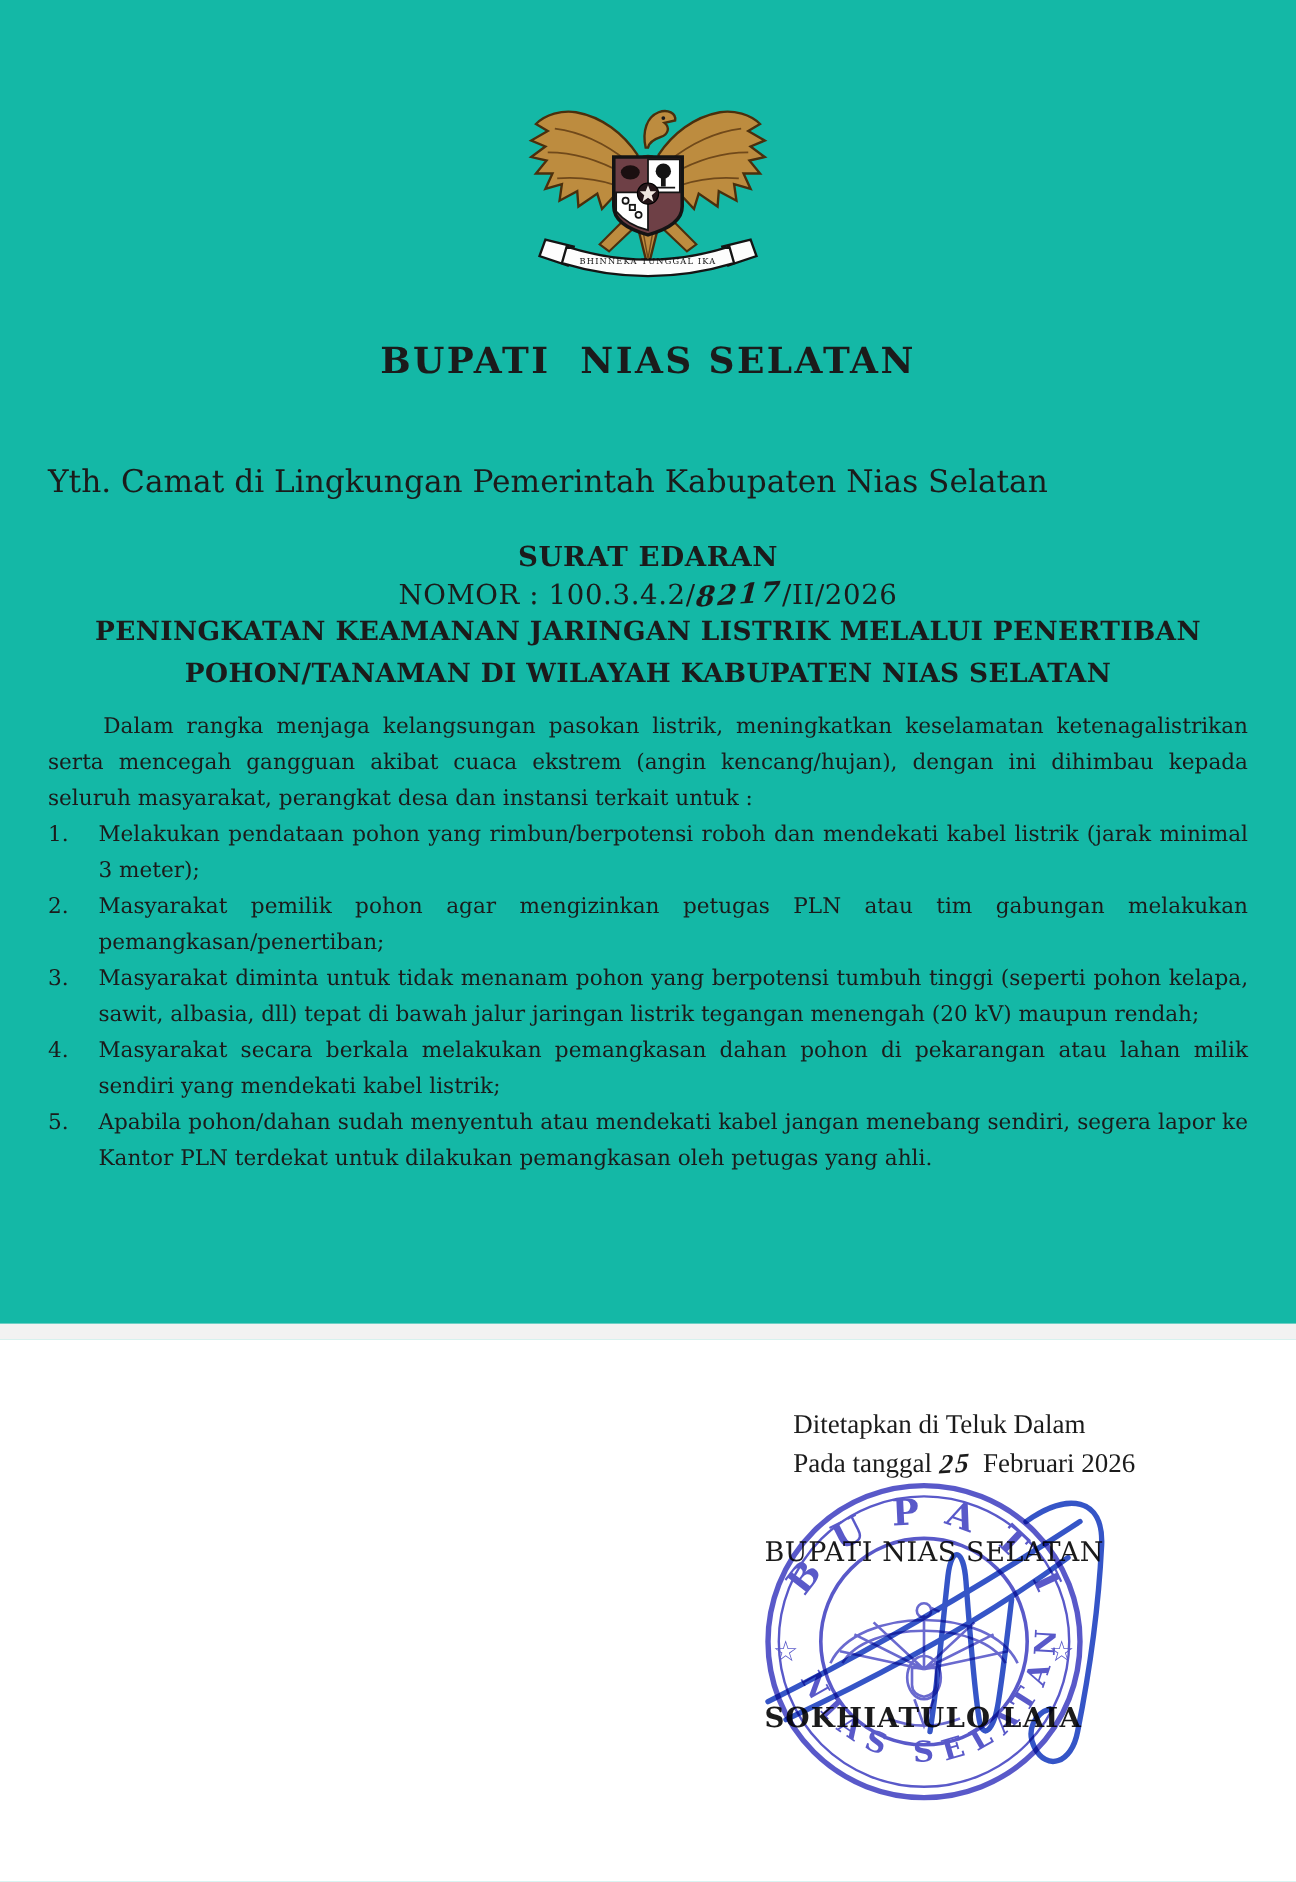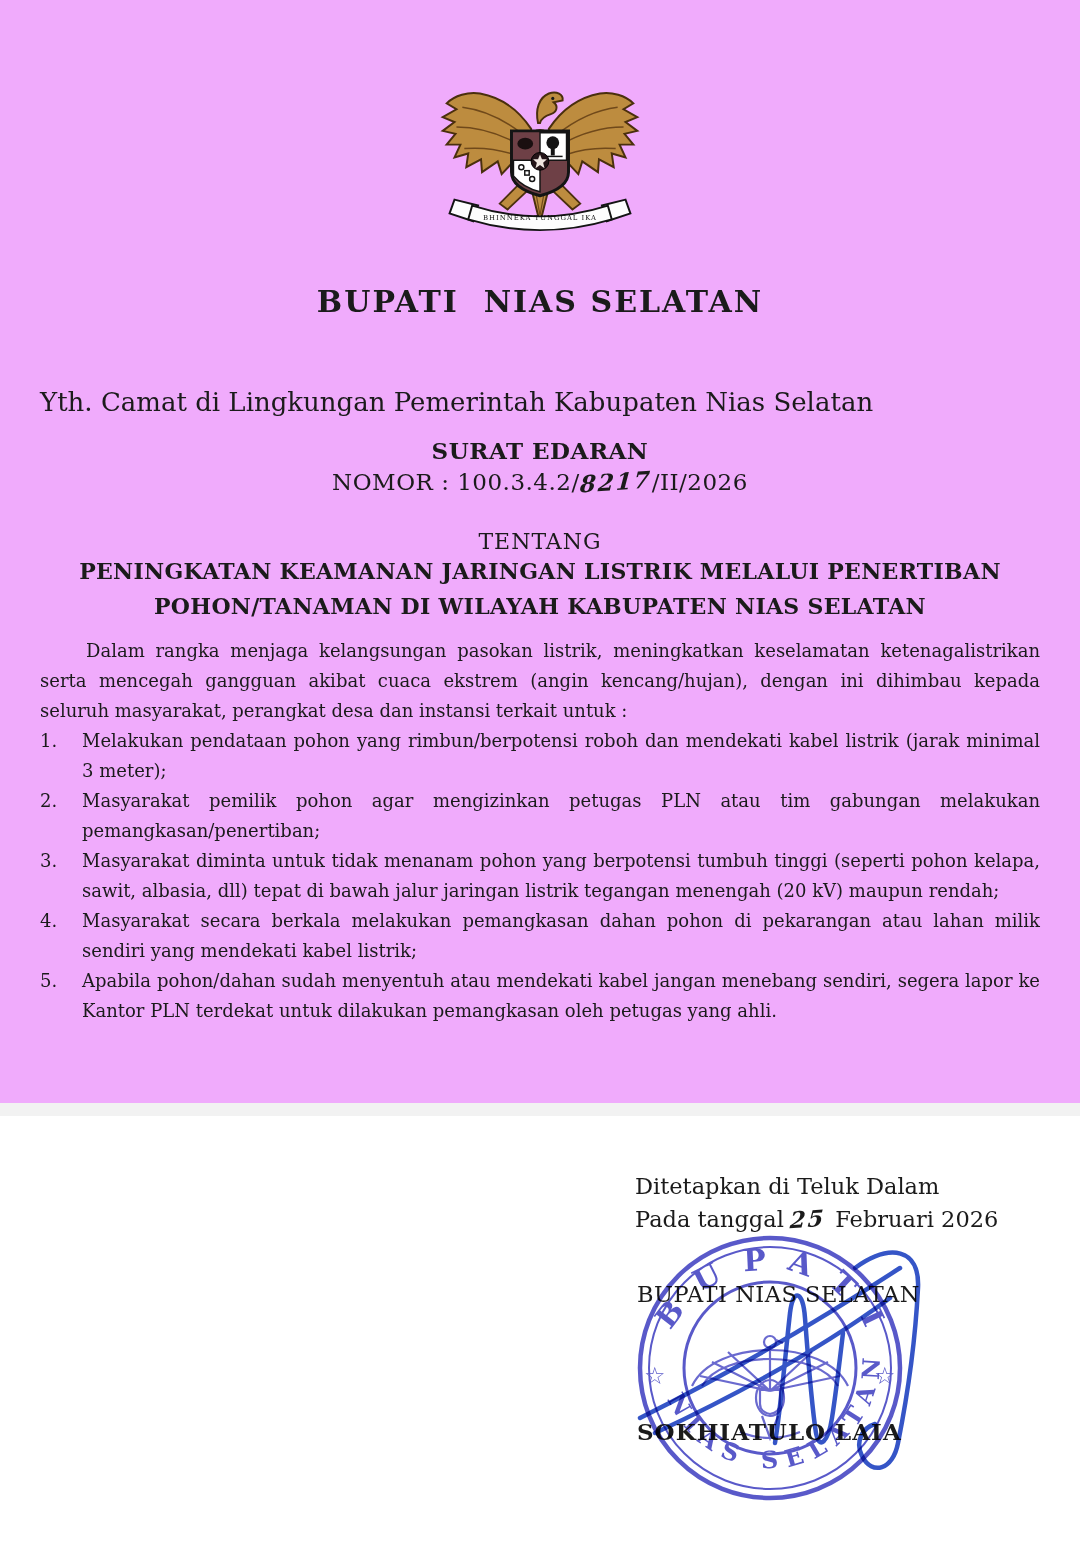--- a/index.html
+++ b/index.html
@@ -1,54 +1,54 @@
 <!DOCTYPE html>
 <html><head>
 <meta charset="utf-8">
 <style>
   html,body{margin:0;padding:0;}
   body{
     width:1080px;height:1568px;background:#ffffff;overflow:hidden;
     font-family:"DejaVu Serif","Liberation Serif",serif;
     color:#1b1b1b;
   }
-  .page{position:relative;width:1080px;height:1116px;background:#f0abfc;}
+  .page{position:relative;width:1080px;height:1116px;background:#14b8a6;}
 
   .emblem-wrap{width:100%;text-align:center;padding-top:66px;}
   .emblem-wrap svg{display:inline-block;}
 
   .doc-title{
     text-align:center;margin-top:42px;font-size:30px;font-weight:bold;
     letter-spacing:2px;white-space:pre;
   }
 
   .addressee{
     margin:68px 40px 0 40px;font-size:26px;
   }
 
   .center-line{text-align:center;font-size:23px;}
-  .letter-type{margin-top:20px;font-weight:bold;letter-spacing:0.5px;}
+  .letter-type{margin-top:34px;font-weight:bold;letter-spacing:0.5px;}
   .letter-number{margin-top:4px;letter-spacing:0.5px;}
   .handwrite{
     display:inline-block;font-style:italic;font-weight:600;
     transform:rotate(-4deg) skewX(-8deg);letter-spacing:2px;
   }
   .num-suffix{}
   .about-label{margin-top:34px;font-size:22px;letter-spacing:1px;}
   .subject{font-size:22px;font-weight:bold;line-height:35px;letter-spacing:0.3px;}
 
   .body-block{margin:12px 40px 0 40px;font-size:18px;line-height:30px;}
   .opening{text-align:justify;text-indent:46px;}
   .list{margin-top:0;}
   .item{display:flex;}
   .item .num{width:42px;flex:0 0 42px;}
   .item .text{flex:1;text-align:justify;}
 
   .closing{
-    position:absolute;left:635px;top:1170px;font-size:22.5px;line-height:33px;
+    position:absolute;left:661px;top:1170px;font-size:22.5px;line-height:33px;font-family:Liberation Serif, serif;
   }
   .closing .hand-date{margin:0 10px 0 6px;}
 
   .sig-office{position:absolute;left:637px;top:1281px;font-size:22.5px;letter-spacing:0.5px;}
   .sig-name{position:absolute;left:637px;top:1418px;font-size:23px;font-weight:bold;letter-spacing:1px;}
 
   .stamp-svg{position:absolute;left:600px;top:1226px;mix-blend-mode:multiply;opacity:0.85;}
   .sign-svg{position:absolute;left:596px;top:1228px;mix-blend-mode:multiply;opacity:0.95;}
 
   .scan-edge{position:absolute;left:0;bottom:0;width:100%;height:13px;background:#f2f2f2;}
@@ -100,21 +100,20 @@
 
   <div class="doc-title">BUPATI  NIAS SELATAN</div>
 
   <div class="addressee">Yth. Camat di Lingkungan Pemerintah Kabupaten Nias Selatan</div>
 
   <div class="center-line letter-type">SURAT EDARAN</div>
   <div class="center-line letter-number">
     <span>NOMOR : 100.3.4.2/</span><span class="handwrite">8217</span><span class="num-suffix">/II/2026</span>
   </div>
 
-  <div class="center-line about-label">TENTANG</div>
   <div class="center-line subject">
     <div>PENINGKATAN KEAMANAN JARINGAN LISTRIK MELALUI PENERTIBAN</div>
     <div>POHON/TANAMAN DI WILAYAH KABUPATEN NIAS SELATAN</div>
   </div>
 
   <div class="body-block">
     <div class="opening">Dalam rangka menjaga kelangsungan pasokan listrik, meningkatkan keselamatan ketenagalistrikan serta mencegah gangguan akibat cuaca ekstrem (angin kencang/hujan), dengan ini dihimbau kepada seluruh masyarakat, perangkat desa dan instansi terkait untuk :</div>
     <div class="list">
       <div class="item">
         <span class="num">1.</span>

